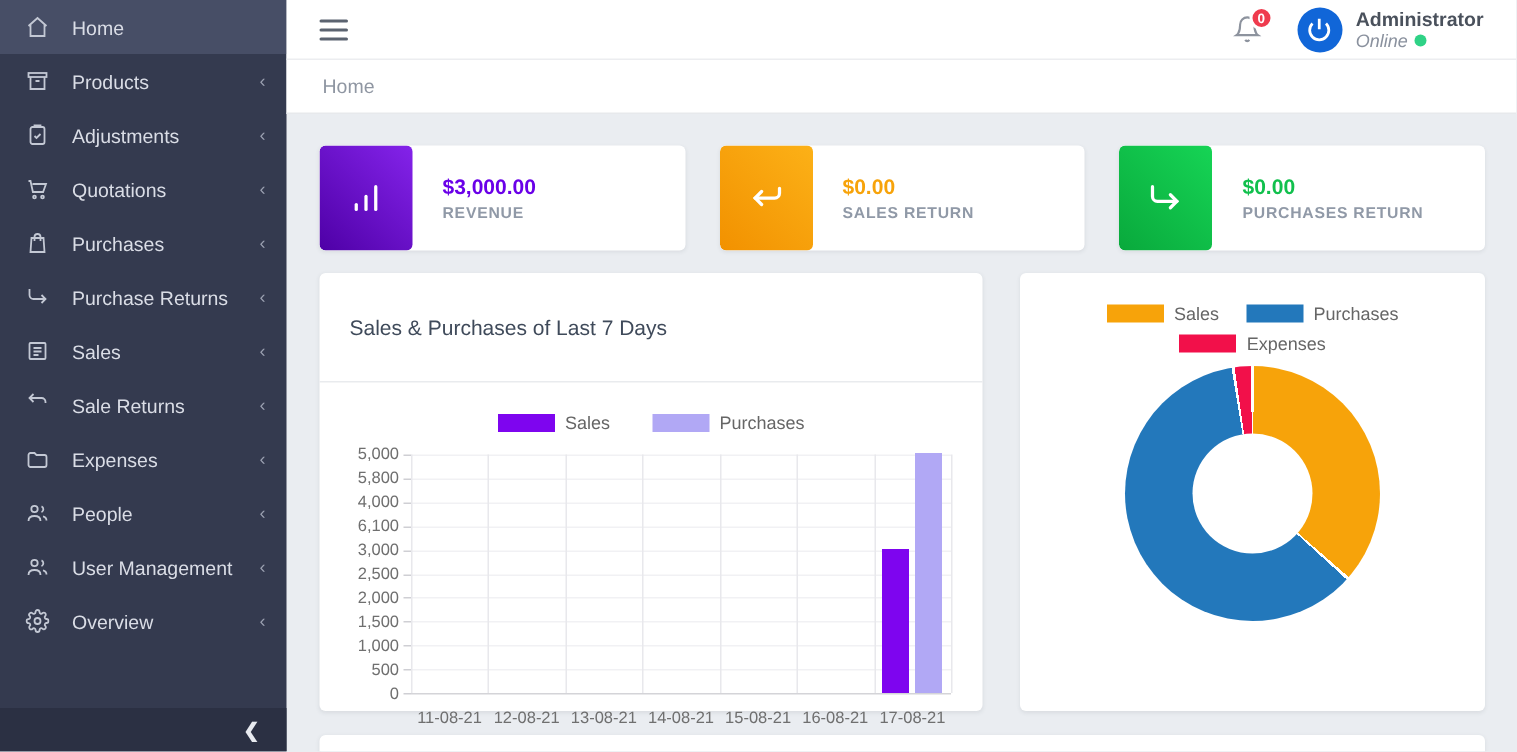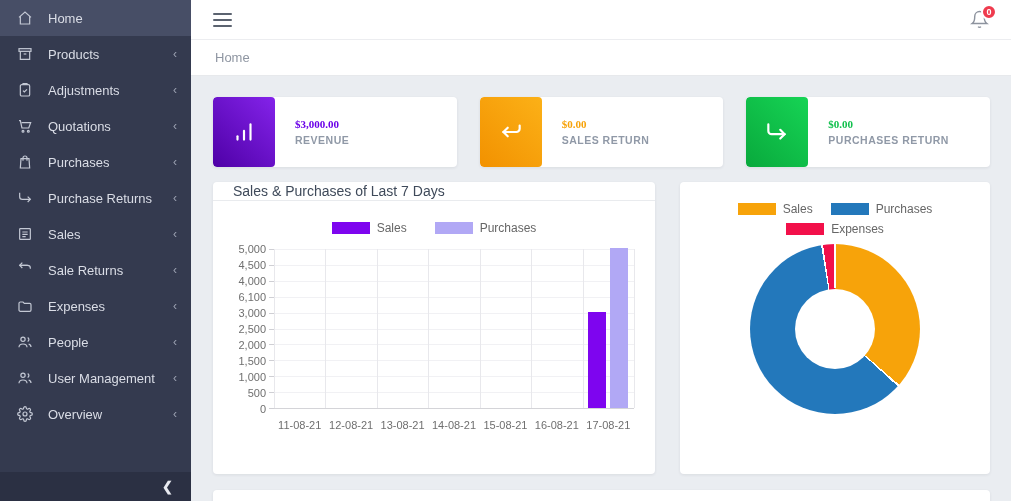--- a/index.html
+++ b/index.html
@@ -47,29 +47,29 @@
   
   .stat-row { display:flex; gap:23px; margin-bottom:15px; }
   .stat-card { flex:1; background:#fff; height:70px; border-radius:4px; box-shadow:0 1px 3px rgba(40,50,70,.09); display:flex; align-items:center; overflow:hidden; }
   .stat-icon { width:62px; height:70px; border-radius:4px; display:flex; align-items:center; justify-content:center; color:#fff; flex-shrink:0; }
   .stat-icon svg { width:26px; height:26px; }
   .grad-purple { background:linear-gradient(45deg,#4e00a6,#8423ea); }
   .grad-orange { background:linear-gradient(45deg,#f29100,#fcb117); }
   .grad-green  { background:linear-gradient(45deg,#09a93c,#16d455); }
   .grad-blue   { background:linear-gradient(45deg,#3a6ede,#5490f8); }
   .stat-text { padding-left:20px; }
-  .stat-value { font-size:11px; font-weight:bold;font-family:Liberation Serif, serif; }
+  .stat-value { font-size:14px; font-weight:bold; }
   .stat-label { font-size:10.5px; font-weight:bold; color:#9099a7; letter-spacing:.5px; margin-top:4px; }
 
   
   .charts-row { display:flex; gap:25px; margin-bottom:16px; }
   .card { background:#fff; border-radius:4px; box-shadow:0 1px 3px rgba(40,50,70,.09); }
   .chart-card-left { width:442px; height:292px; }
   .chart-card-right { flex:1; height:292px; }
-  .card-header { padding:1px 20px; border-bottom:1px solid #e9ebee; }
+  .card-header { padding:28px 20px; border-bottom:1px solid #e9ebee; }
   .card-title { font-size:14px; font-weight:normal; color:#3f4a5a; }
   .card-body { padding:14px 15px; }
 
   .chart-legend { display:flex; justify-content:center; flex-wrap:wrap; column-gap:28px; row-gap:6px; margin:6px auto 14px; }
   .chart-legend.narrow { width:235px; column-gap:18px; margin-bottom:8px; }
   .legend-item { display:flex; align-items:center; gap:7px; font-size:12px; color:#666; cursor:pointer; }
   .swatch { width:38px; height:12px; display:inline-block; }
 
   .plot-row { display:flex; margin-top:14px; }
   .y-gutter { width:46px; position:relative; height:160px; flex-shrink:0; }
@@ -231,20 +231,35 @@
           <span></span>
           <span></span>
         </div>
       <div class="topbar-right">
         <div class="bell-wrap">
           <svg viewBox="0 0 24 24" fill="none" stroke="currentColor" stroke-width="1.8">
               <path d="M18 8A6 6 0 0 0 6 8c0 7-3 9-3 9h18s-3-2-3-9"></path>
               <path d="M13.7 21a2 2 0 0 1-3.4 0"></path>
             </svg>
           <span class="badge">0</span>
+        </div>
+        <div class="user">
+          <div class="avatar">
+            <svg viewBox="0 0 24 24" fill="none" stroke="currentColor" stroke-width="2.6">
+                <path d="M18.36 6.64a9 9 0 1 1-12.73 0"></path>
+                <path d="M12 2v10"></path>
+              </svg>
+          </div>
+          <div class="user-text">
+            <div class="user-name">Administrator</div>
+            <div class="user-status">
+              <span>Online</span>
+              <span class="dot"></span>
+            </div>
+          </div>
         </div>
       </div>
     </header>
 
     <div class="breadcrumb-bar">
       <span class="crumb">Home</span>
     </div>
 
     <main class="content">
 
@@ -301,21 +316,21 @@
                     <span>Sales</span>
                   </span>
                   <span class="legend-item">
                     <span class="swatch" style="background:#b1a8f5"></span>
                     <span>Purchases</span>
                   </span>
                 </div>
                 <div class="plot-row">
                   <div class="y-gutter">
                     <div class="y-label" style="top:0%">5,000</div>
-                    <div class="y-label" style="top:9.999999999999998%">4,500</div>
+                    <div class="y-label" style="top:9.999999999999998%">5,800</div>
                     <div class="y-label" style="top:19.999999999999996%">4,000</div>
                     <div class="y-label" style="top:30.000000000000004%">6,100</div>
                     <div class="y-label" style="top:40%">3,000</div>
                     <div class="y-label" style="top:50%">2,500</div>
                     <div class="y-label" style="top:60%">2,000</div>
                     <div class="y-label" style="top:70%">1,500</div>
                     <div class="y-label" style="top:80%">1,000</div>
                     <div class="y-label" style="top:90%">500</div>
                     <div class="y-label" style="top:100%">0</div>
                   </div>

